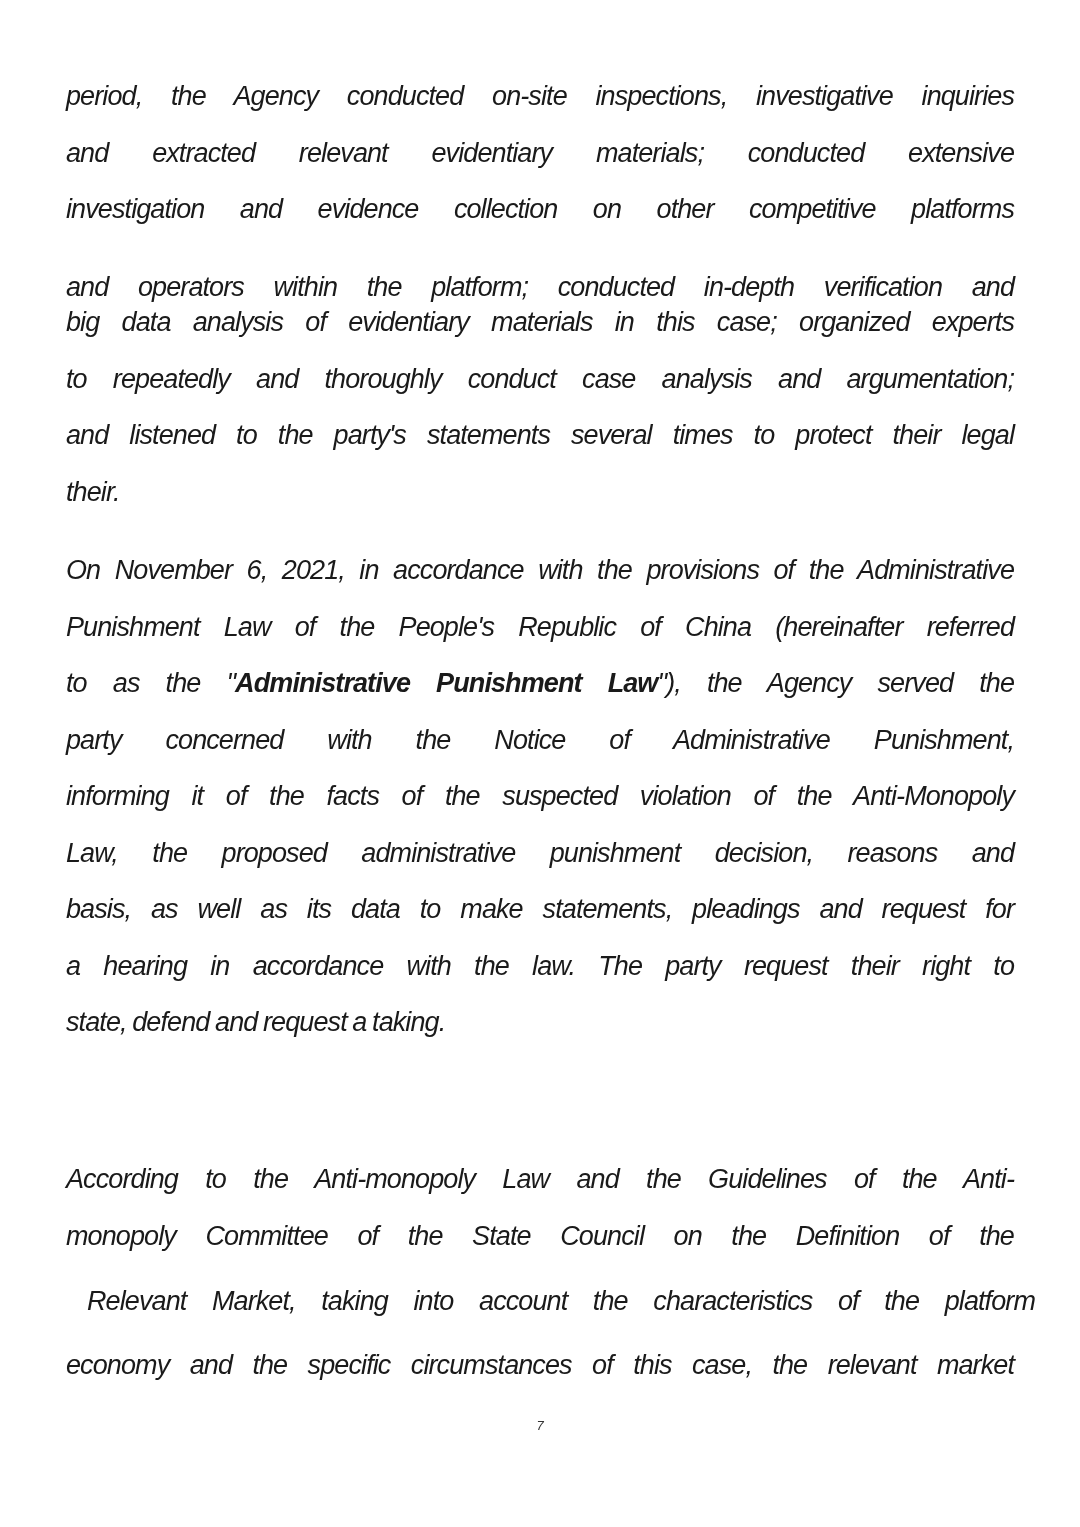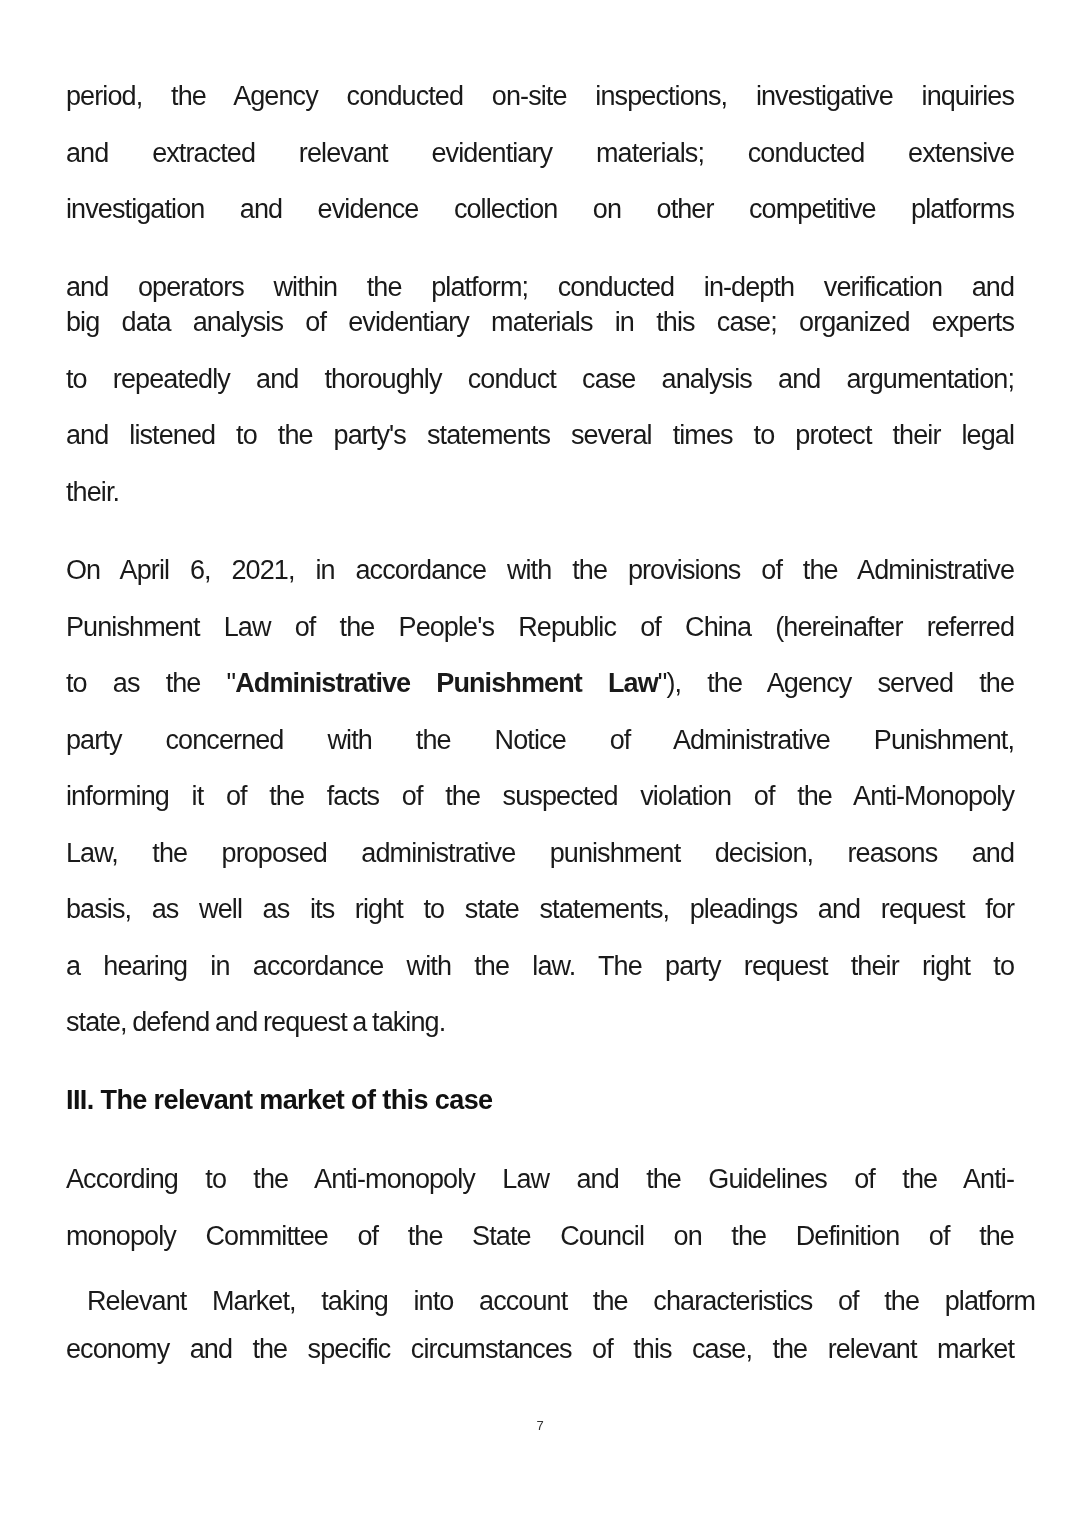--- a/index.html
+++ b/index.html
@@ -1,17 +1,17 @@
 <!DOCTYPE html>
 <html><head>
 <meta charset="utf-8">
 <style>
   html, body { margin: 0; padding: 0; background: #ffffff; }
   body { width: 1080px; height: 1527px; position: relative; overflow: hidden; }
-  .page { position: absolute; left: 0; top: 0; width: 1080px; height: 1527px; background: #fff; }
+  .page { position: absolute; left: 0; top: 0; width: 1080px; height: 1527px; background: #fff; font-style: italic; }
   .para { position: absolute; left: 66px; width: 948px; }
   .line {
     position: absolute; left: 0; width: 948px; height: 40px;
     font-family: "Liberation Sans", sans-serif;
     font-size: 27px; line-height: 40px; color: #1a1a1a;
     white-space: nowrap; overflow: visible;
   }
   .line.j { text-align: justify; text-align-last: justify; }
   .line .inner { display: inline-block; transform-origin: left center; }
   .line.j .inner { display: block; width: 100%; text-align: justify; text-align-last: justify; }
@@ -53,58 +53,57 @@
         <span class="inner">to repeatedly and thoroughly conduct case analysis and argumentation;</span>
       </div>
     <div class="line j cond" style="top:339px;">
         <span class="inner">and listened to the party's statements several times to protect their legal</span>
       </div>
     <div class="line cond" style="top:396px;"><span class="inner">their.</span></div>
   </div>
 
   <div class="para" style="top:550px;">
     <div class="line j cond" style="top:0px;">
-        <span class="inner">On April 6, 2021, in accordance with the provisions of the Administrative</span>
+        <span class="inner">On November 6, 2021, in accordance with the provisions of the Administrative</span>
       </div>
     <div class="line j cond" style="top:57px;">
         <span class="inner">Punishment Law of the People's Republic of China (hereinafter referred</span>
       </div>
     <div class="line j cond" style="top:113px;">
       <span class="inner"><span>to as the "</span><span class="bold">Administrative Punishment Law</span><span>"), the Agency served the</span></span>
     </div>
     <div class="line j cond" style="top:170px;">
         <span class="inner">party concerned with the Notice of Administrative Punishment,</span>
       </div>
     <div class="line j cond" style="top:226px;">
         <span class="inner">informing it of the facts of the suspected violation of the Anti-Monopoly</span>
       </div>
     <div class="line j cond" style="top:283px;">
         <span class="inner">Law, the proposed administrative punishment decision, reasons and</span>
       </div>
     <div class="line j cond" style="top:339px;">
-        <span class="inner">basis, as well as its right to state statements, pleadings and request for</span>
+        <span class="inner">basis, as well as its data to make statements, pleadings and request for</span>
       </div>
     <div class="line j cond" style="top:396px;">
         <span class="inner">a hearing in accordance with the law. The party request their right to</span>
       </div>
     <div class="line cond" style="top:452px;"><span class="inner">state, defend and request a taking.</span></div>
   </div>
 
-  <div class="heading">III. The relevant market of this case</div>
 
   <div class="para" style="top:1159px;">
     <div class="line j cond" style="top:0px;">
         <span class="inner">According to the Anti-monopoly Law and the Guidelines of the Anti-</span>
       </div>
     <div class="line j cond" style="top:57px;">
         <span class="inner">monopoly Committee of the State Council on the Definition of the</span>
       </div>
     <div class="line j cond" style="top:122px;margin-left:21px;">
         <span class="inner">Relevant Market, taking into account the characteristics of the platform</span>
       </div>
-    <div class="line j cond" style="top:170px;">
+    <div class="line j cond" style="top:186px;">
         <span class="inner">economy and the specific circumstances of this case, the relevant market</span>
       </div>
   </div>
 
   <div class="page-number">7</div>
 
 </div>
 
 </body></html>

